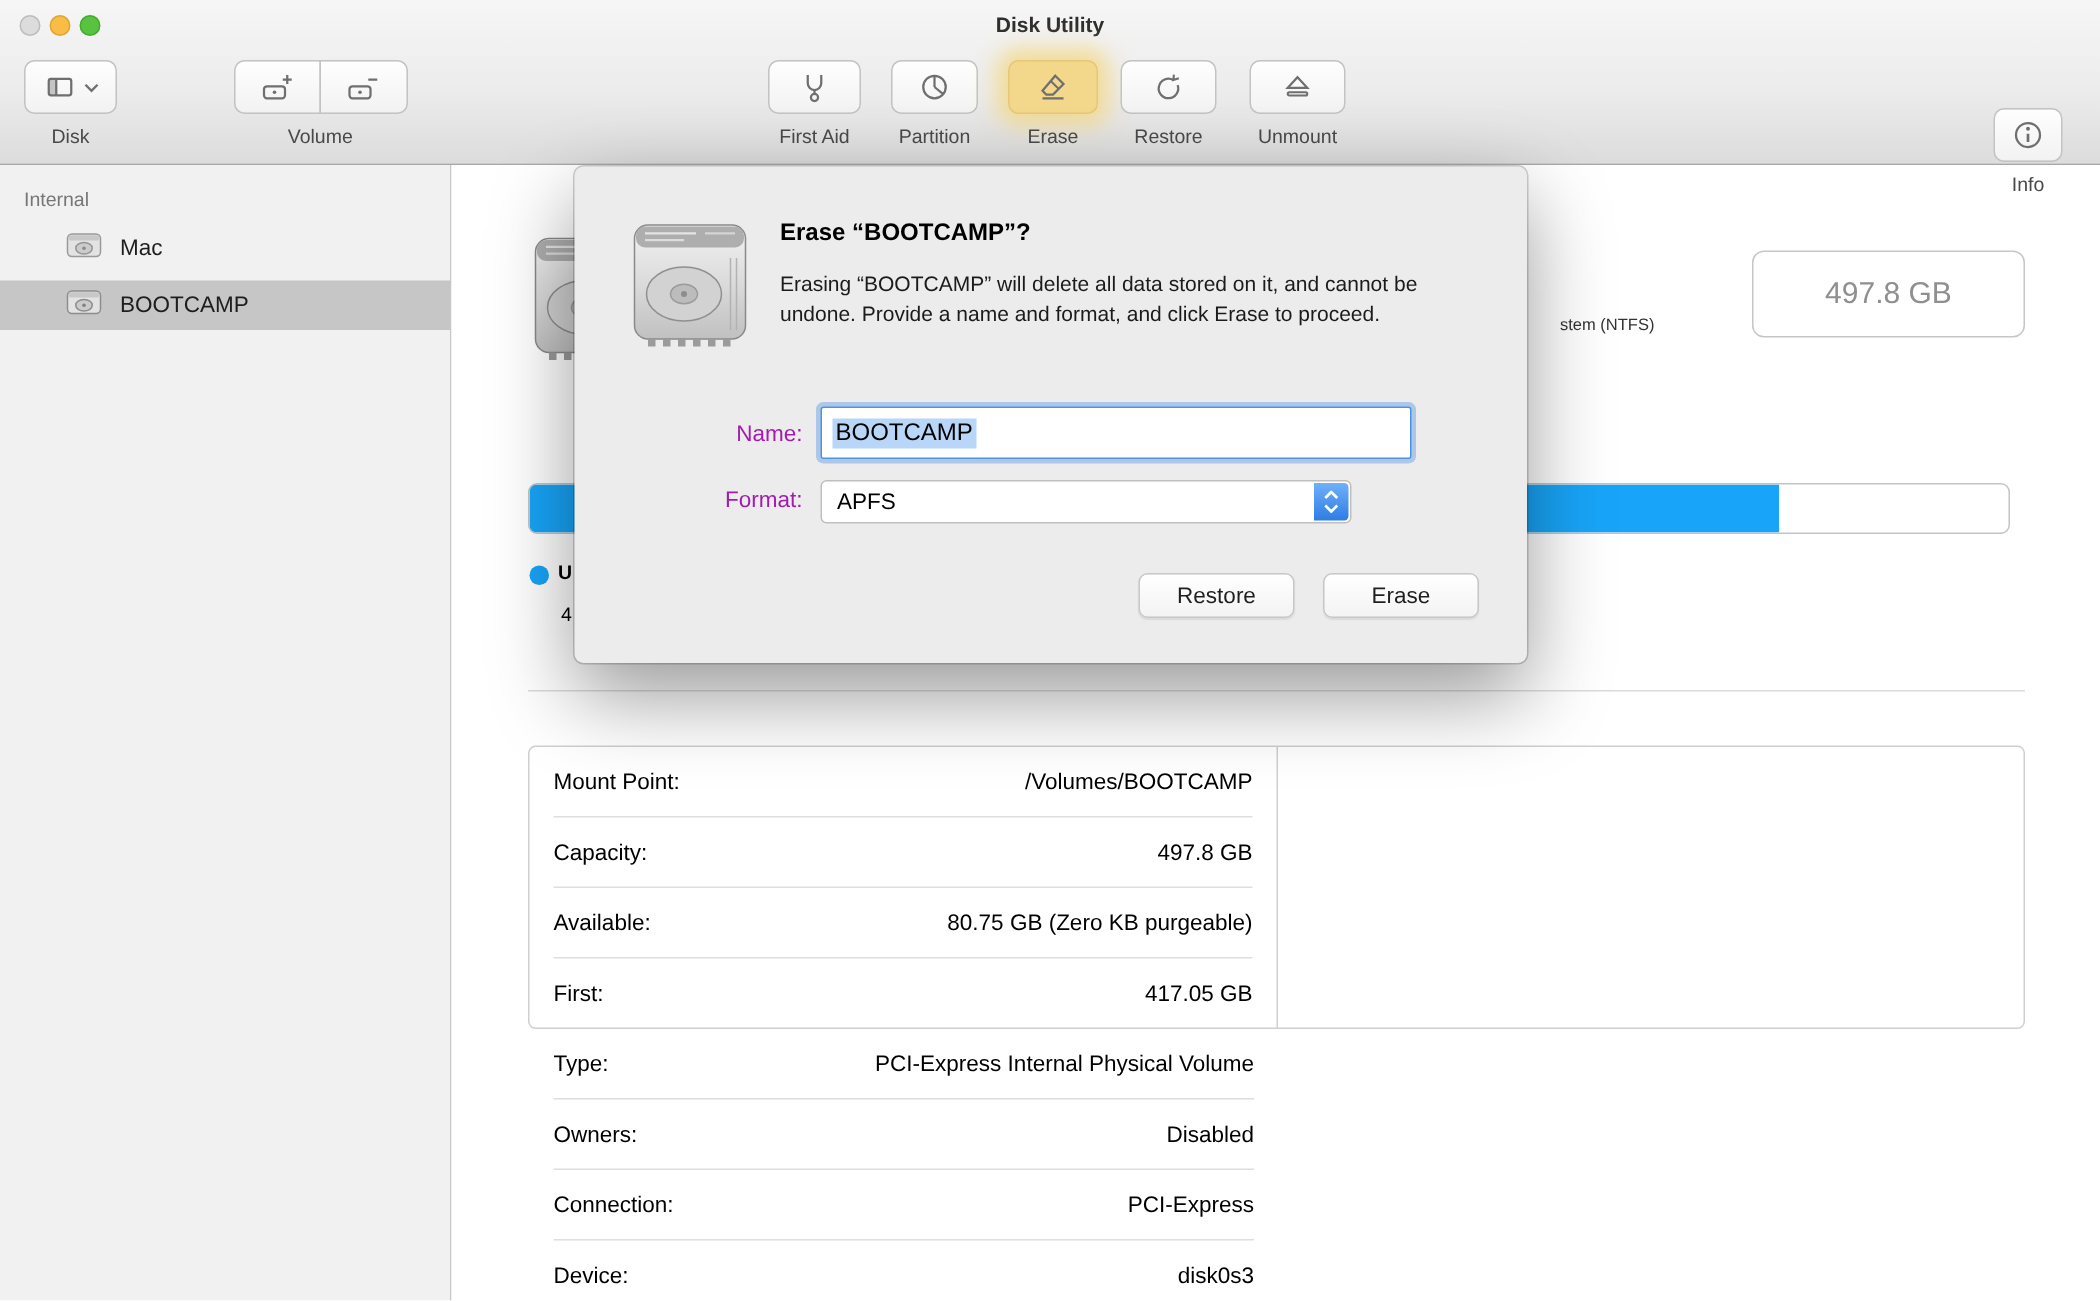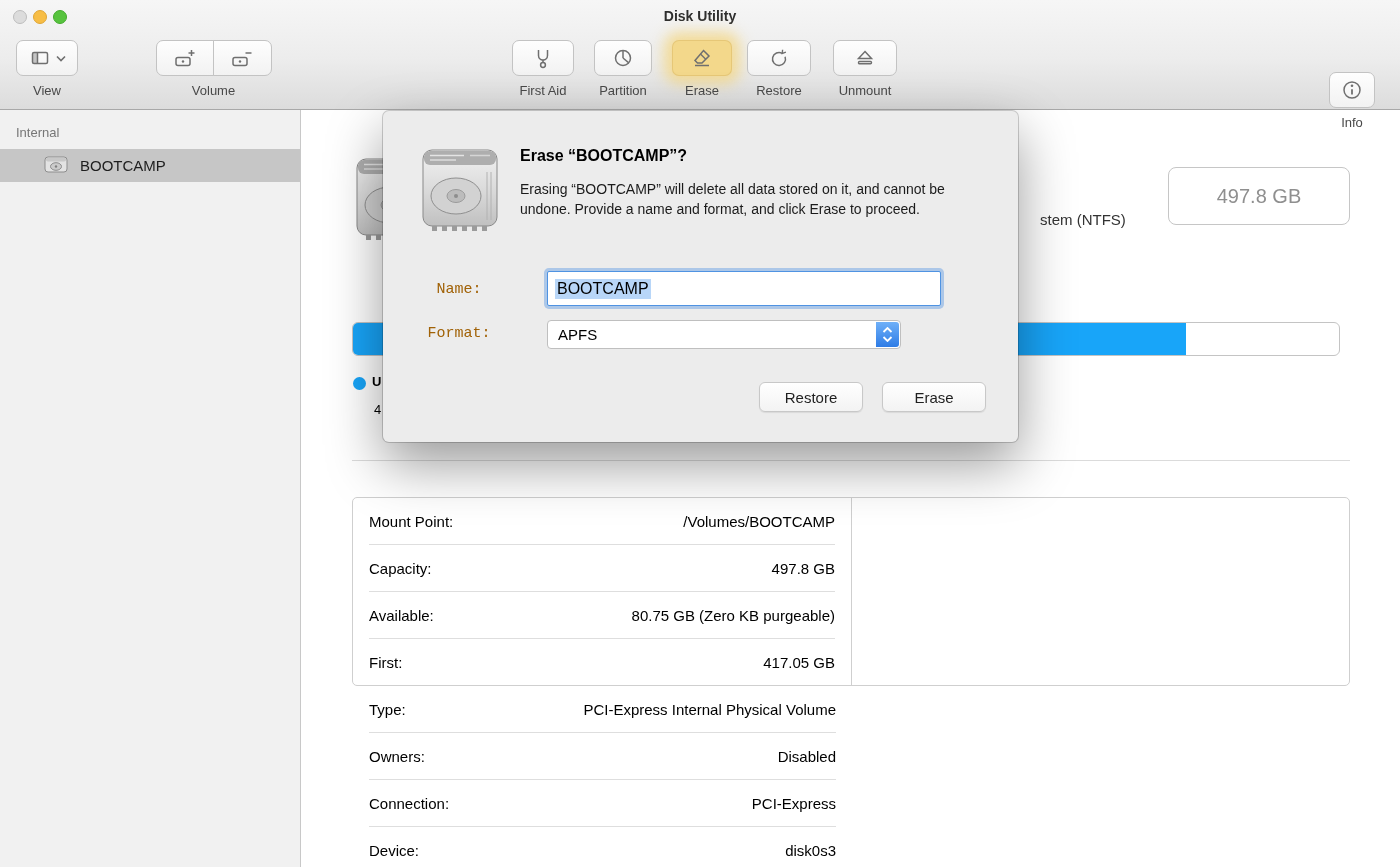--- a/index.html
+++ b/index.html
@@ -45,21 +45,21 @@
   .sidebar { position:absolute; top:110px; left:0; width:301px; bottom:0;
              background:#f1f1f1; border-right:1px solid #c8c8c8; z-index:1; }
   .sb-header { margin:15px 0 9px 16px; font-size:13px; color:#767676; }
   .sb-item { height:33px; display:flex; align-items:center; padding-left:44px; gap:12px;
              font-size:15px; color:#1e1e1e; margin-bottom:5px; }
   .sb-item.selected { background:#c6c6c6; }
 
   
   .main { position:absolute; top:110px; left:301px; right:0; bottom:0; background:#fff; z-index:1; }
   .vol-disk-icon { position:absolute; left:51px; top:37px; }
-  .fs-fragment { position:absolute; left:739px; top:101px; font-size:15px; color:#333;text-align:center; }
+  .fs-fragment { position:absolute; left:739px; top:101px; font-size:11px; color:#333;text-align:center; }
   .size-badge { position:absolute; left:867px; top:57px; width:182px; height:58px;
                 border:1px solid #c6c6c6; border-radius:8px; display:flex; align-items:center;
                 justify-content:center; font-size:20px; color:#8f8f8f; }
   .usage-bar { position:absolute; left:51px; top:212px; width:988px; height:34px;
                border:1px solid #c4c4c4; border-radius:6px; background:#fff; overflow:hidden; }
   .usage-used { position:absolute; left:0; top:0; bottom:0; width:833px; background:#18a5f9; }
   .legend-dot { position:absolute; left:52px; top:267px; width:13px; height:13px;
                 border-radius:50%; background:#18a5f9; }
   .legend-lbl { position:absolute; left:71px; top:264px; font-size:13px; font-weight:bold; color:#000; }
   .legend-val { position:absolute; left:73px; top:292px; font-size:13px; color:#000; }
@@ -75,21 +75,21 @@
   .det-value { text-align:right; }
 
   
   .dialog { position:absolute; left:383px; top:111px; width:635px; height:331px;
             background:#ececec; border-radius:6px; z-index:10;
             box-shadow:0 22px 55px rgba(0,0,0,.4), 0 0 0 1px rgba(0,0,0,.18); }
   .dlg-icon { position:absolute; left:34px; top:27px; }
   .dlg-title { position:absolute; left:137px; top:36px; font-size:16px; font-weight:bold; color:#000; }
   .dlg-body { position:absolute; left:137px; top:68px; width:452px; font-size:14px;
               line-height:20px; color:#1b1b1b; }
-  .form-label { position:absolute; left:0; width:152px; text-align:center; font-size:15px; color:#a16207;font-family:Liberation Mono, monospace; }
+  .form-label { position:absolute; left:0; width:152px; text-align:right; font-size:15px; color:#a21caf; }
   .lbl-name { top:170px; }
   .lbl-format { top:214px; }
   .text-field { position:absolute; left:164px; top:160px; width:394px; height:35px;
                 background:#fff; border:1px solid #4f93e2; border-radius:2px;
                 box-shadow:0 0 0 3px rgba(120,170,230,.55);
                 display:flex; align-items:center; padding-left:7px; font-size:16px; color:#000; }
   .sel-text { background:#b8d6f8; padding:1px 2px; }
   .select { position:absolute; left:164px; top:209px; width:354px; height:29px;
             background:#fff; border:1px solid #bfbfbf; border-radius:4px;
             display:flex; align-items:center; padding-left:10px; font-size:15px; color:#000; }
@@ -133,21 +133,21 @@
             <rect x="3.5" y="5.5" width="15" height="11" rx="1.5" fill="none" stroke="#6f6f6f" stroke-width="1.5"></rect>
             <line x1="8.5" y1="5.5" x2="8.5" y2="16.5" stroke="#6f6f6f" stroke-width="1.5"></line>
           </svg>
         </span>
         <span>
           <svg width="10" height="7" viewBox="0 0 10 7">
             <polyline points="1,1.5 5,5.5 9,1.5" fill="none" stroke="#6f6f6f" stroke-width="1.6"></polyline>
           </svg>
         </span>
       </div>
-      <div class="lbl">View</div>
+      <div class="lbl">Disk</div>
     </div>
 
     <div class="tool tool-volume">
       <div class="seg-row">
         <div class="tbtn seg first">
           <span>
             <svg width="24" height="22" viewBox="0 0 24 22">
               <rect x="3" y="10.5" width="14" height="8" rx="2" fill="none" stroke="#6f6f6f" stroke-width="1.5"></rect>
               <circle cx="10" cy="14.5" r="1.2" fill="#6f6f6f"></circle>
               <line x1="18.5" y1="3" x2="18.5" y2="9" stroke="#6f6f6f" stroke-width="1.5"></line>
@@ -240,20 +240,31 @@
             <circle cx="11" cy="6.8" r="1.3" fill="#6f6f6f"></circle>
           </svg>
         </span>
       </div>
       <div class="lbl">Info</div>
     </div>
   </div>
 
   <div class="sidebar">
     <div class="sb-header">Internal</div>
+    <div class="sb-item">
+      <span>
+        <svg width="24" height="17" viewBox="0 0 24 17">
+          <rect x="1" y="1" width="22" height="15" rx="3" fill="#e3e3e3" stroke="#999" stroke-width="1"></rect>
+          <rect x="1.8" y="1.8" width="20.4" height="3.6" rx="1.8" fill="#c8c8c8"></rect>
+          <ellipse cx="12" cy="10.5" rx="5.5" ry="3.8" fill="#cbcbcb" stroke="#959595" stroke-width="1"></ellipse>
+          <circle cx="12" cy="10.5" r="1.2" fill="#8a8a8a"></circle>
+        </svg>
+      </span>
+      <span>Mac</span>
+    </div>
     <div class="sb-item selected">
       <span>
         <svg width="24" height="17" viewBox="0 0 24 17">
           <rect x="1" y="1" width="22" height="15" rx="3" fill="#e3e3e3" stroke="#8d8d8d" stroke-width="1"></rect>
           <rect x="1.8" y="1.8" width="20.4" height="3.6" rx="1.8" fill="#c8c8c8"></rect>
           <ellipse cx="12" cy="10.5" rx="5.5" ry="3.8" fill="#cbcbcb" stroke="#8d8d8d" stroke-width="1"></ellipse>
           <circle cx="12" cy="10.5" r="1.2" fill="#808080"></circle>
         </svg>
       </span>
       <span>BOOTCAMP</span>

